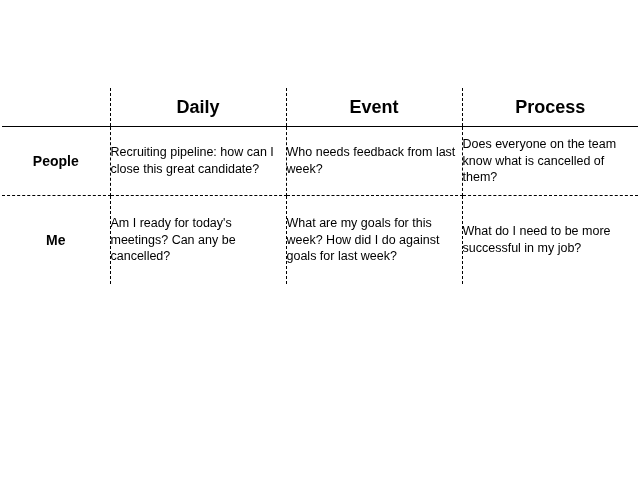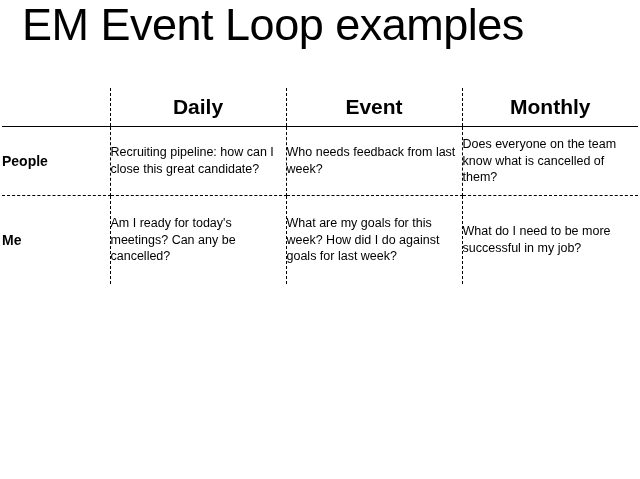--- a/index.html
+++ b/index.html
@@ -47,33 +47,33 @@
   }
   
   .hdr-blank {
     border-right: 1px dashed #000;
     border-bottom: 1px solid #000;
     height: 38px;
   }
   .hdr-cell {
     border-right: 1px dashed #000;
     border-bottom: 1px solid #000;
-    font-size: 21px;
+    font-size: 18px;
     font-weight: bold;
     text-align: center;
     height: 38px;
   }
   .hdr-cell.last { border-right: none; }
 
   .row-head {
     border-right: 1px dashed #000;
     border-bottom: 1px dashed #000;
     font-size: 14px;
     font-weight: bold;
-    text-align: left;
+    text-align: center;
   }
   .cell {
     border-right: 1px dashed #000;
     border-bottom: 1px dashed #000;
     font-size: 12.5px;
     line-height: 1.33;
     padding: 4px 8px 4px 6px;
     text-align: left;
   }
   .cell.last { border-right: none; }
@@ -83,35 +83,34 @@
   tr.r-people td { height: 68px; }
   tr.r-projects td { height: 72px; }
   tr.r-process td { height: 72px; }
   tr.r-me td { height: 88px; }
 </style>
 </head>
 <body>
 
 <div class="slide">
 
-  <div class="title">EM Event Loop examples</div>
 
   <table class="matrix">
     <colgroup>
       <col class="rowhead">
       <col class="c">
       <col class="c">
       <col class="c">
     </colgroup>
     <thead>
       <tr>
         <th class="hdr-blank"></th>
         <th class="hdr-cell">Daily</th>
         <th class="hdr-cell">Event</th>
-        <th class="hdr-cell last">Monthly</th>
+        <th class="hdr-cell last">Process</th>
       </tr>
     </thead>
     <tbody>
       <tr class="r-people">
         <td class="row-head">People</td>
         <td class="cell">Recruiting pipeline: how can I close this great candidate?</td>
         <td class="cell">Who needs feedback from last week?</td>
         <td class="cell last">Does everyone on the team know what is cancelled of them?</td>
       </tr>
       <tr class="r-me last-row">

